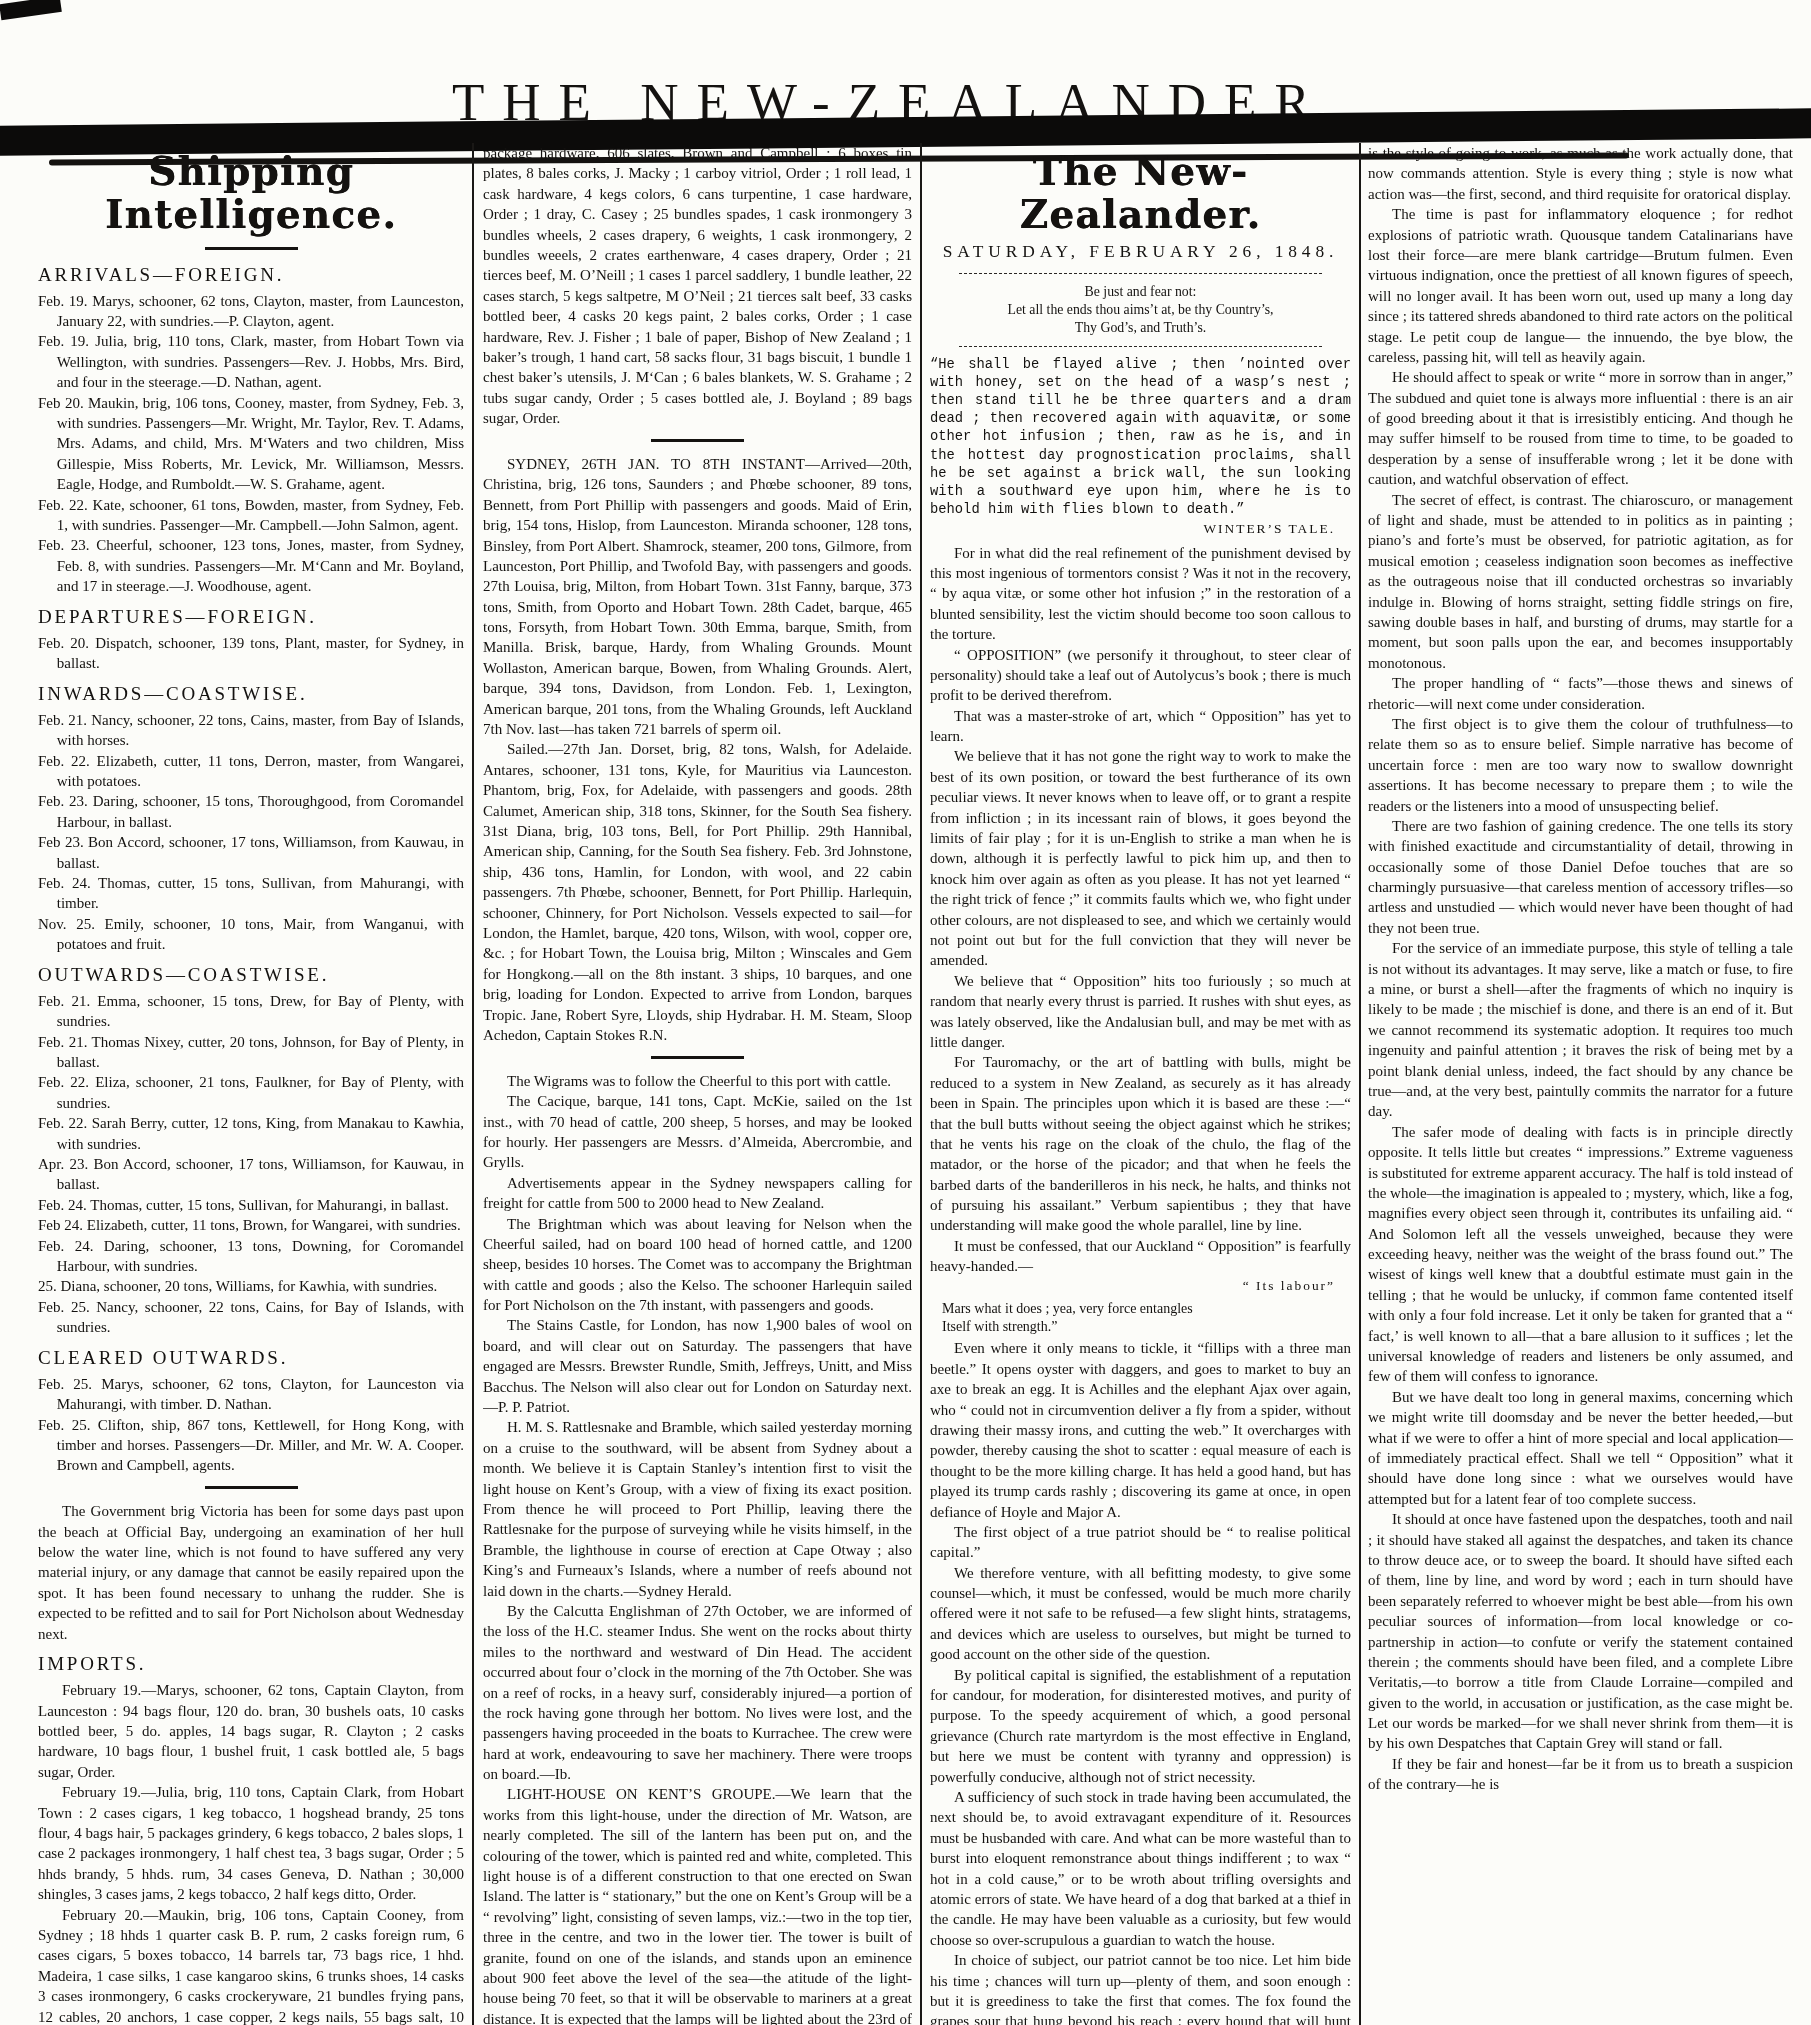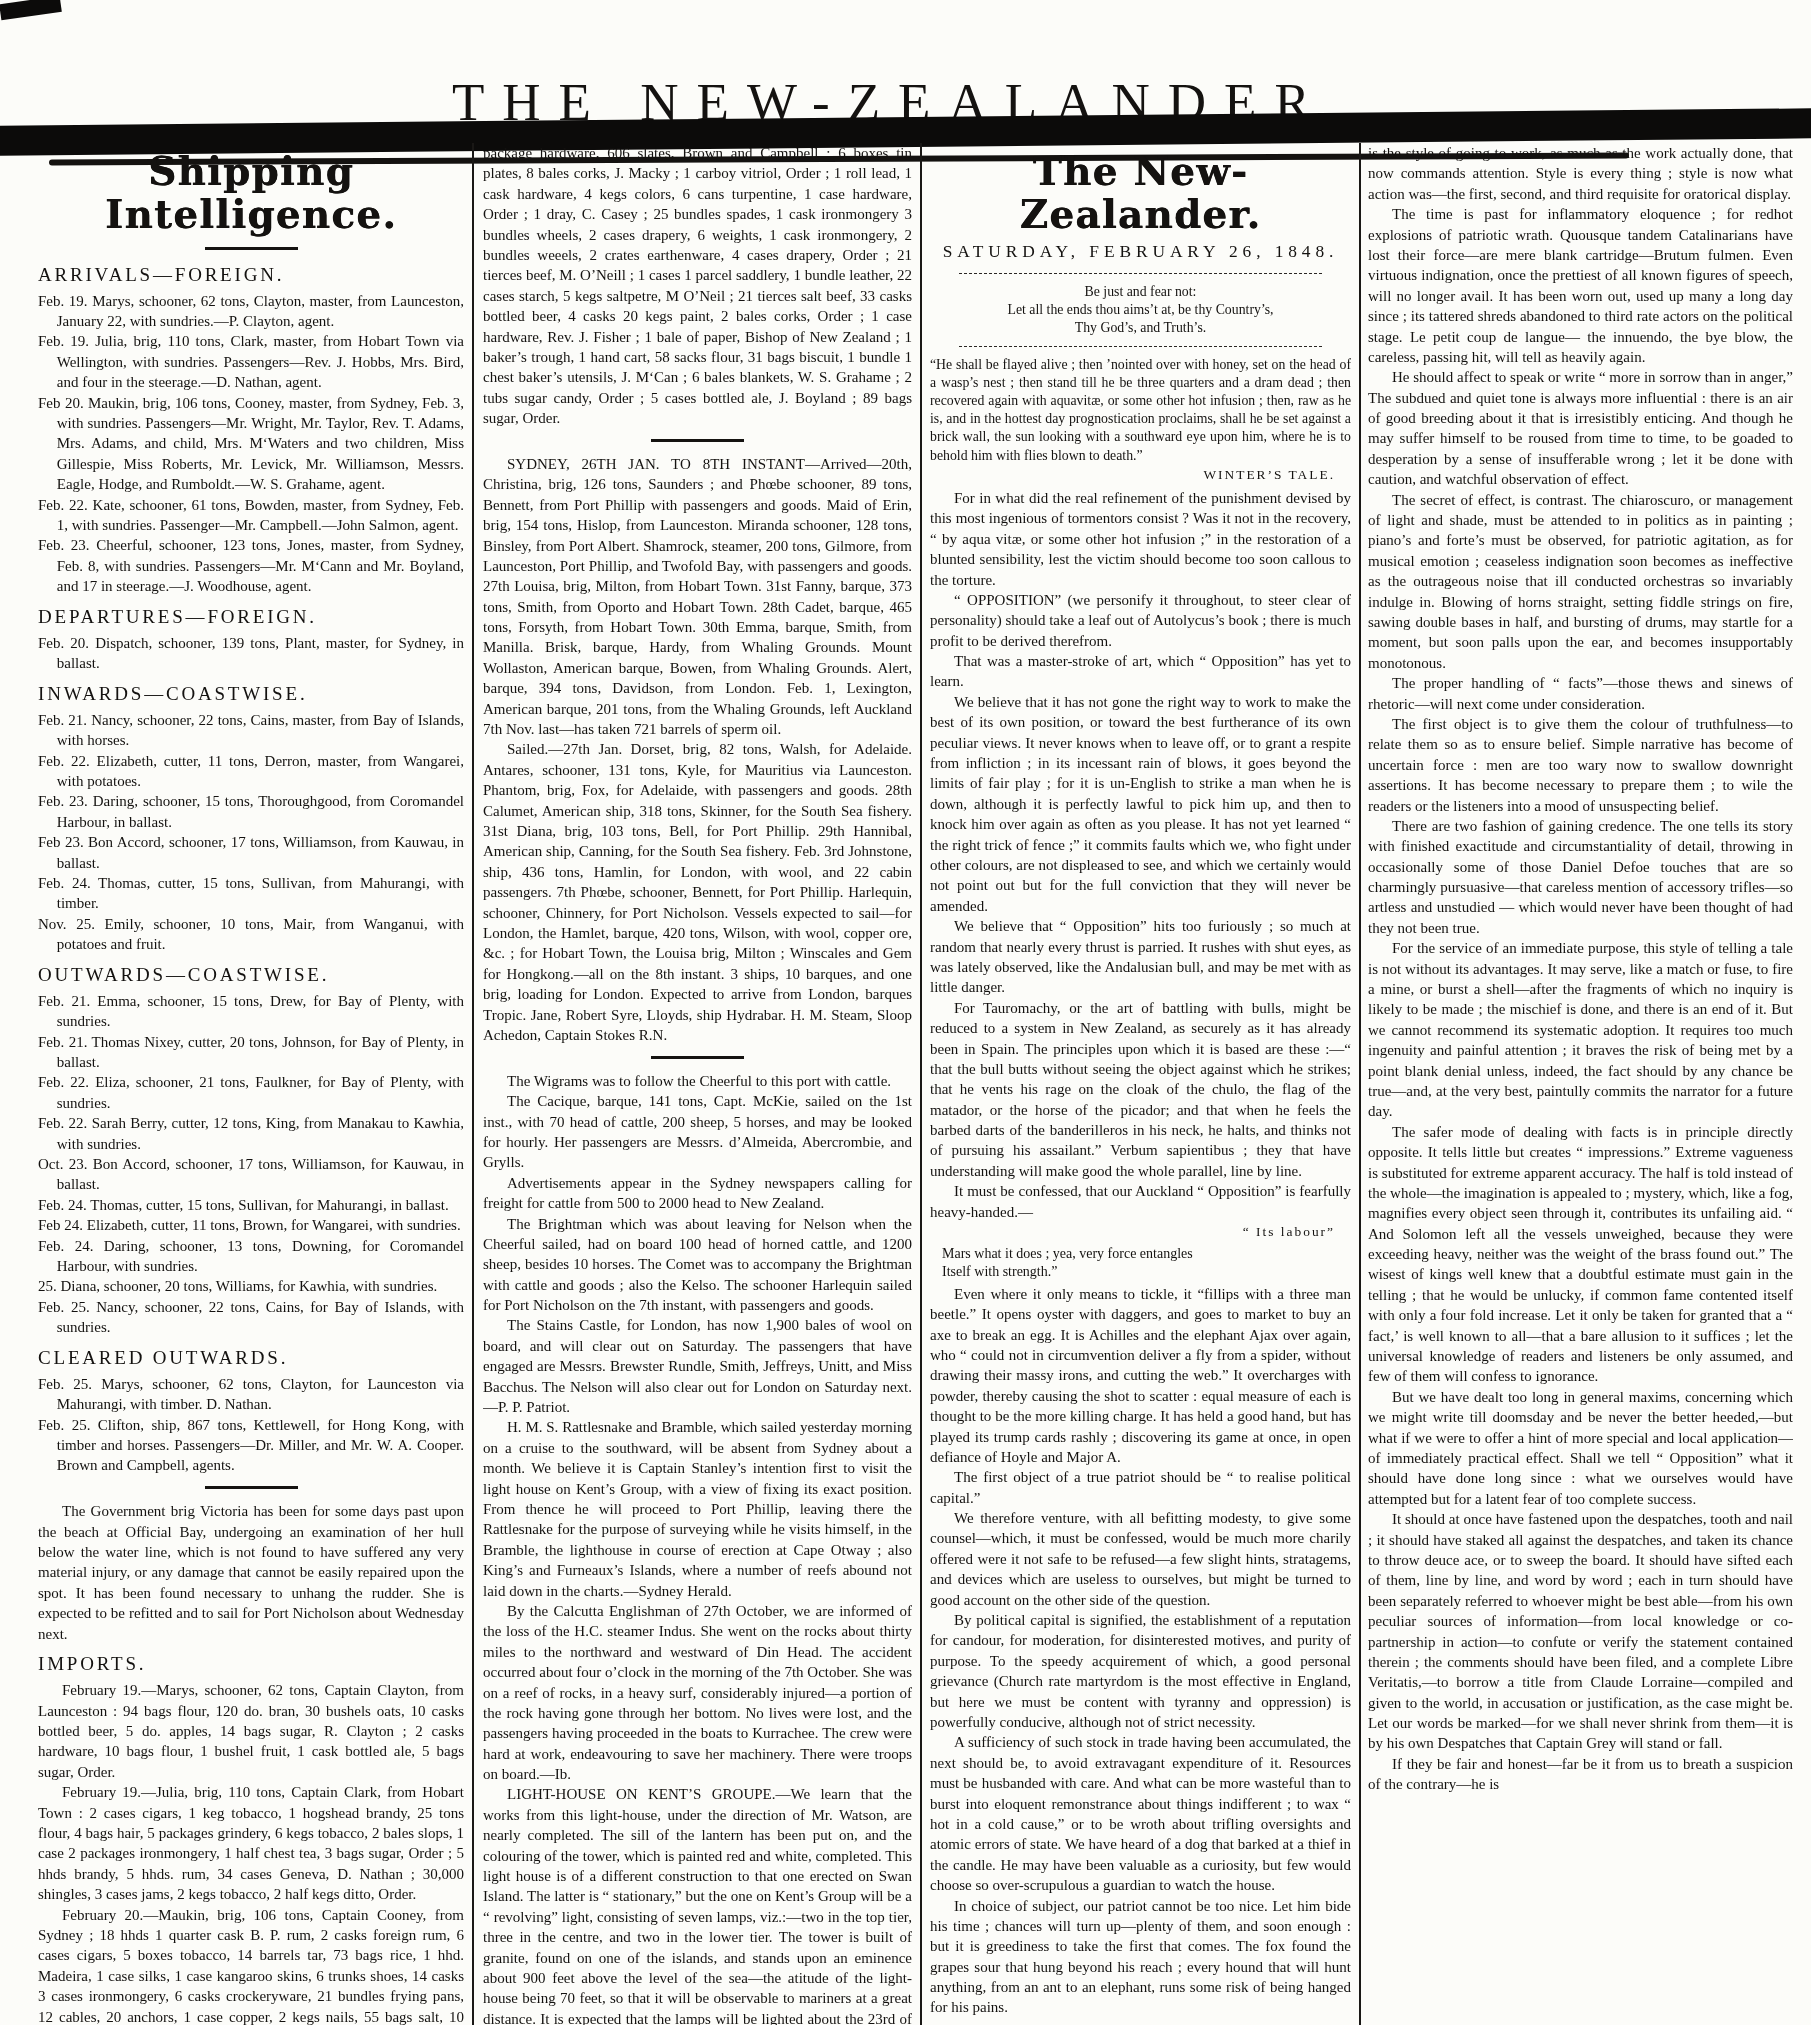--- a/index.html
+++ b/index.html
@@ -21,21 +21,21 @@
        font-size:15px;line-height:1.36;}
   
   .b-blackletter{text-align:center;font-weight:bold;font-size:39px;line-height:1.1;
                  letter-spacing:1.2px;margin:7.3px 0 3.2px;font-family:"DejaVu Serif",serif;
                  text-shadow:0.4px 0 0 #141210;}
   .b-shortrule{width:93px;border-top:3.2px solid #151311;margin:10.5px auto 12px;}
   .b-squiggle{width:86%;border-top:1.6px dashed #2a2724;margin:9px auto;}
   .b-subhead{text-align:left;font-size:19px;letter-spacing:2.8px;margin:7.3px 0 3.2px;white-space:nowrap;}
   .b-dateline{text-align:center;font-size:17.4px;letter-spacing:4.9px;margin:4px 0 6.5px;white-space:nowrap;}
   .b-motto{text-align:center;font-size:13.8px;line-height:1.3;white-space:pre-line;margin:3.2px 0;}
-  .b-quote{font-size:13.8px;line-height:1.32;margin:1px 0;text-indent:0;}
+  .b-quote{font-size:13.8px;line-height:1.32;margin:1px 0;text-indent:0;font-family:Liberation Mono, monospace;}
   .b-attribution{text-align:right;font-size:13.4px;letter-spacing:2px;margin:0.8px 16px 4px 0;}
   .b-verse{font-size:14px;line-height:1.3;white-space:pre-line;margin:2.4px 0 2.4px 12px;text-align:left;}
   p{margin:0;}
   .b-para{text-indent:1.6em;}
   .b-paracont{text-indent:0;}
   .b-entry{padding-left:1.25em;text-indent:-1.25em;}
 </style>
 </head>
 <body>
 
@@ -65,21 +65,21 @@
       <p class="b-entry">Feb. 22. Elizabeth, cutter, 11 tons, Derron, master, from Wangarei, with potatoes.</p>
       <p class="b-entry">Feb. 23. Daring, schooner, 15 tons, Thoroughgood, from Coromandel Harbour, in ballast.</p>
       <p class="b-entry">Feb 23. Bon Accord, schooner, 17 tons, Williamson, from Kauwau, in ballast.</p>
       <p class="b-entry">Feb. 24. Thomas, cutter, 15 tons, Sullivan, from Mahurangi, with timber.</p>
       <p class="b-entry">Nov. 25. Emily, schooner, 10 tons, Mair, from Wanganui, with potatoes and fruit.</p>
       <div class="b-subhead">OUTWARDS—COASTWISE.</div>
       <p class="b-entry">Feb. 21. Emma, schooner, 15 tons, Drew, for Bay of Plenty, with sundries.</p>
       <p class="b-entry">Feb. 21. Thomas Nixey, cutter, 20 tons, Johnson, for Bay of Plenty, in ballast.</p>
       <p class="b-entry">Feb. 22. Eliza, schooner, 21 tons, Faulkner, for Bay of Plenty, with sundries.</p>
       <p class="b-entry">Feb. 22. Sarah Berry, cutter, 12 tons, King, from Manakau to Kawhia, with sundries.</p>
-      <p class="b-entry">Oct. 23. Bon Accord, schooner, 17 tons, Williamson, for Kauwau, in ballast.</p>
+      <p class="b-entry">Apr. 23. Bon Accord, schooner, 17 tons, Williamson, for Kauwau, in ballast.</p>
       <p class="b-entry">Feb. 24. Thomas, cutter, 15 tons, Sullivan, for Mahurangi, in ballast.</p>
       <p class="b-entry">Feb 24. Elizabeth, cutter, 11 tons, Brown, for Wangarei, with sundries.</p>
       <p class="b-entry">Feb. 24. Daring, schooner, 13 tons, Downing, for Coromandel Harbour, with sundries.</p>
       <p class="b-entry">25. Diana, schooner, 20 tons, Williams, for Kawhia, with sundries.</p>
       <p class="b-entry">Feb. 25. Nancy, schooner, 22 tons, Cains, for Bay of Islands, with sundries.</p>
       <div class="b-subhead">CLEARED OUTWARDS.</div>
       <p class="b-entry">Feb. 25. Marys, schooner, 62 tons, Clayton, for Launceston via Mahurangi, with timber. D. Nathan.</p>
       <p class="b-entry">Feb. 25. Clifton, ship, 867 tons, Kettlewell, for Hong Kong, with timber and horses. Passengers—Dr. Miller, and Mr. W. A. Cooper. Brown and Campbell, agents.</p>
       <div class="b-shortrule"></div>
       <p class="b-para">The Government brig Victoria has been for some days past upon the beach at Official Bay, undergoing an examination of her hull below the water line, which is not found to have suffered any very material injury, or any damage that cannot be easily repaired upon the spot. It has been found necessary to unhang the rudder. She is expected to be refitted and to sail for Port Nicholson about Wednesday next.</p>

